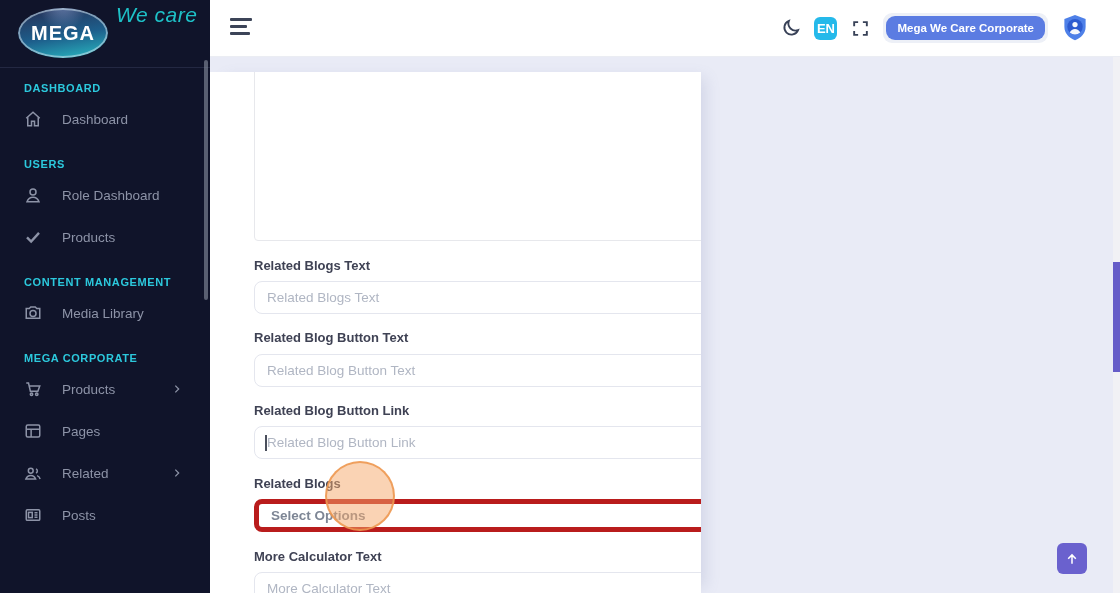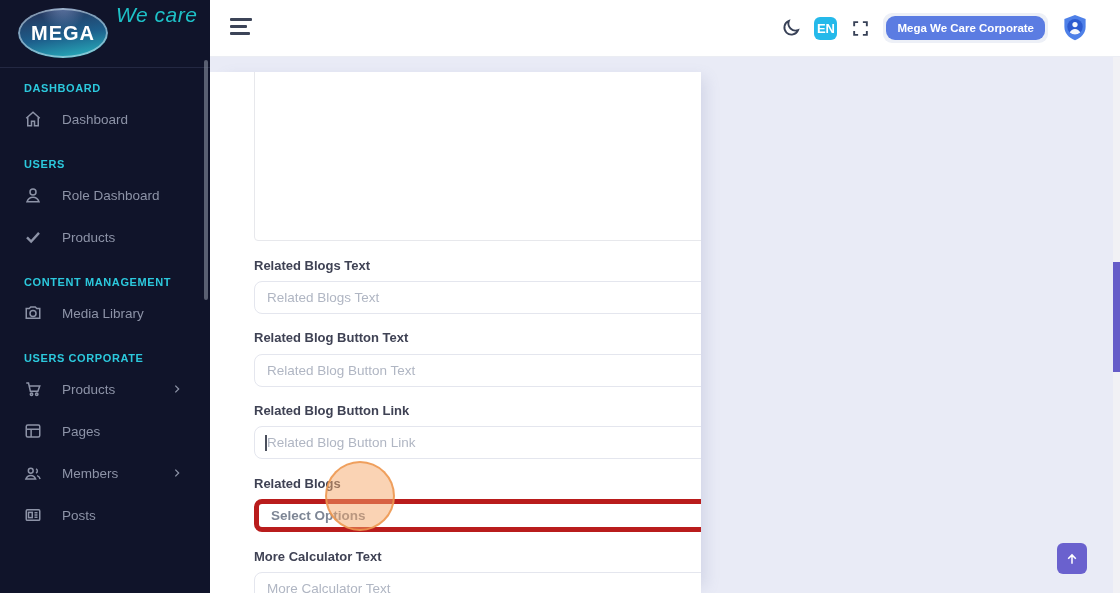--- a/index.html
+++ b/index.html
@@ -102,21 +102,21 @@
 
     <div class="sec-header">CONTENT MANAGEMENT</div>
     <div class="item">
       <svg width="18" height="18" viewBox="0 0 24 24" fill="none" stroke="#8d93a7" stroke-width="2">
           <path d="M3 7h4l2-2h6l2 2h4v13H3z" transform="translate(0 -1)"></path>
           <circle cx="12" cy="12.5" r="4"></circle>
         </svg>
       <span>Media Library</span>
     </div>
 
-    <div class="sec-header">USERS CORPORATE</div>
+    <div class="sec-header">MEGA CORPORATE</div>
     <div class="item">
       <svg width="18" height="18" viewBox="0 0 24 24" fill="none" stroke="#8d93a7" stroke-width="2">
           <path d="M3 4h3l2.5 11h10L21 8H7"></path>
           <circle cx="10" cy="19" r="1.6"></circle>
           <circle cx="17" cy="19" r="1.6"></circle>
         </svg>
       <span>Products</span>
       <svg class="chev" width="10" height="10" viewBox="0 0 24 24" fill="none" stroke="#8d93a7" stroke-width="3">
           <path d="M8 4l8 8-8 8"></path>
         </svg>
@@ -130,21 +130,21 @@
       <svg class="chev" width="10" height="10" viewBox="0 0 24 24" fill="none" stroke="#8d93a7" stroke-width="3" style="visibility:hidden">
           <path d="M8 4l8 8-8 8"></path>
         </svg>
     </div>
     <div class="item">
       <svg width="18" height="18" viewBox="0 0 24 24" fill="none" stroke="#8d93a7" stroke-width="2">
           <circle cx="9" cy="9" r="3.2"></circle>
           <path d="M2.5 20c1.2-3.2 3.7-4.8 6.5-4.8s5.3 1.6 6.5 4.8z"></path>
           <path d="M16 6.5a3 3 0 0 1 0 5.5M17.5 15.5c2 .6 3.4 2 4 4.5"></path>
         </svg>
-      <span>Members</span>
+      <span>Related</span>
       <svg class="chev" width="10" height="10" viewBox="0 0 24 24" fill="none" stroke="#8d93a7" stroke-width="3">
           <path d="M8 4l8 8-8 8"></path>
         </svg>
     </div>
     <div class="item">
       <svg width="18" height="18" viewBox="0 0 24 24" fill="none" stroke="#8d93a7" stroke-width="2">
           <rect x="3" y="5" width="18" height="14" rx="1.5"></rect>
           <rect x="6" y="8.5" width="5" height="7"></rect>
           <path d="M14 9h4M14 12h4M14 15h4"></path>
         </svg>

